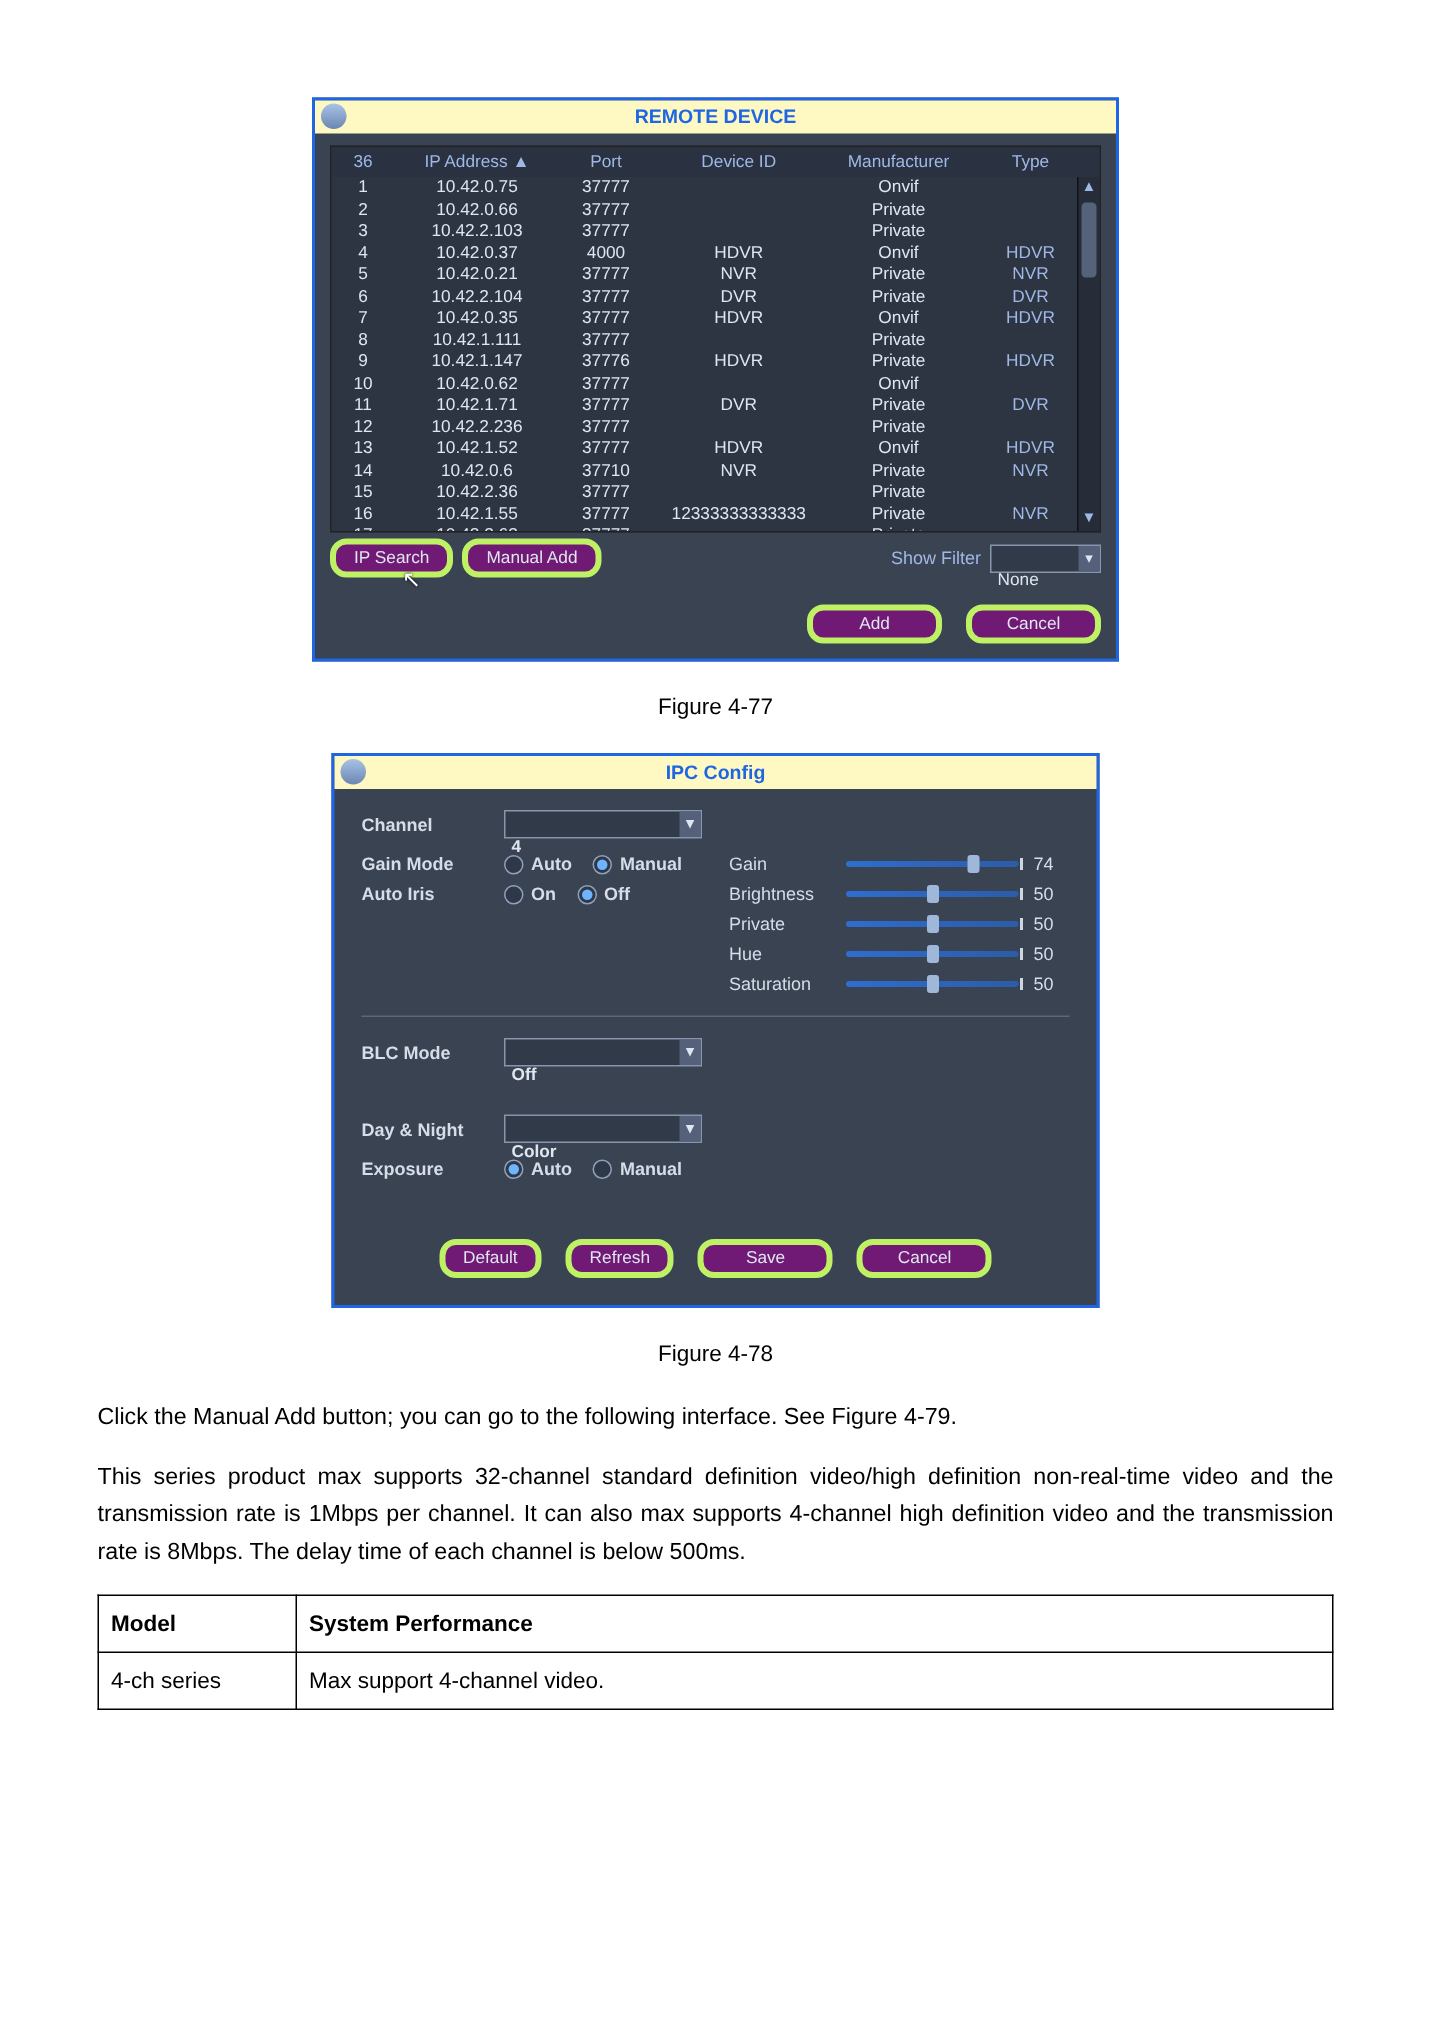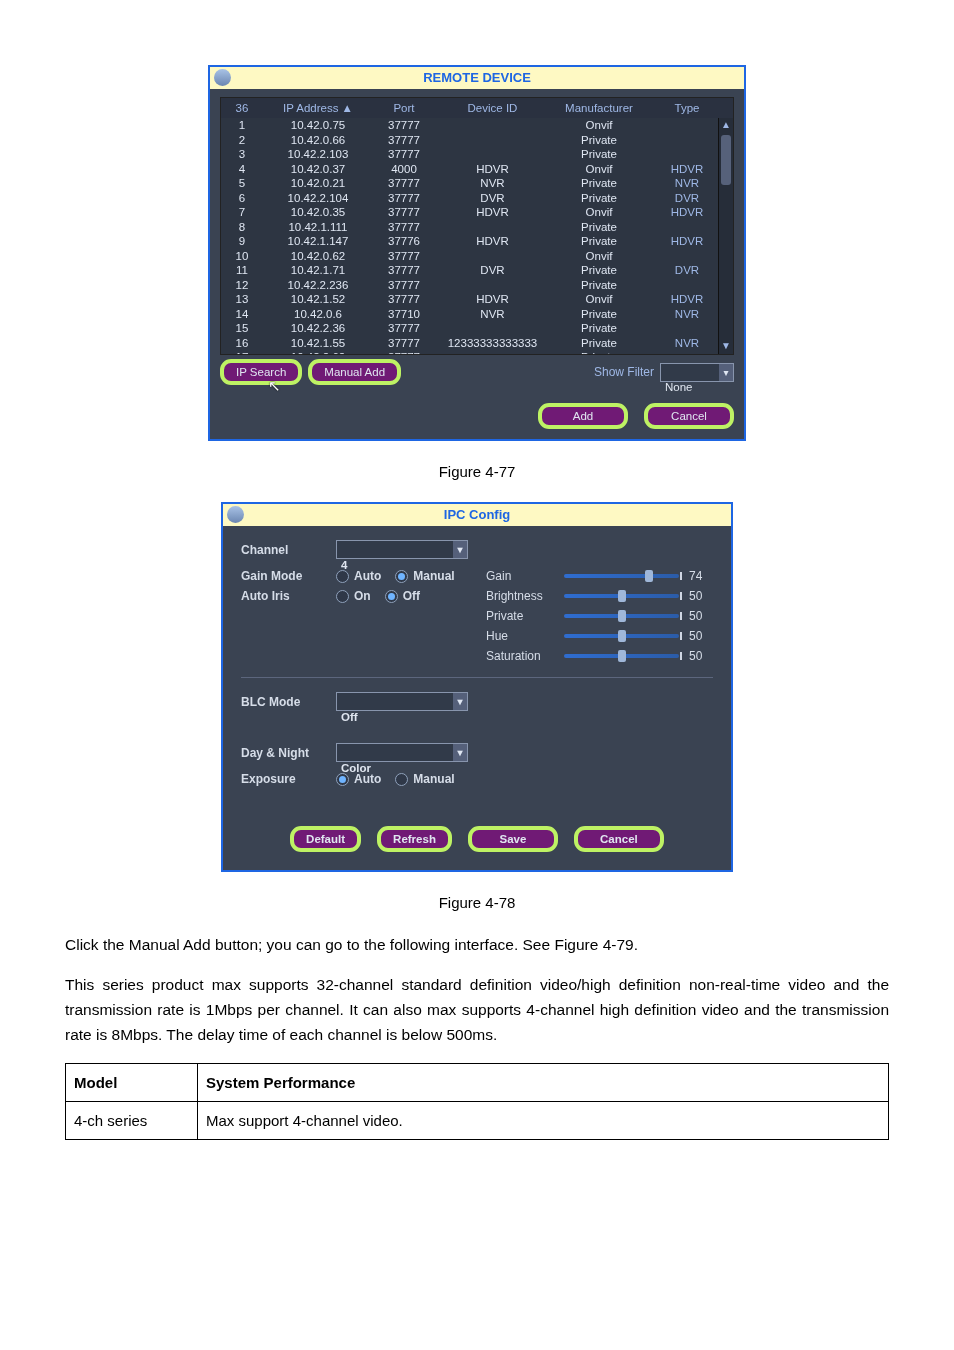--- a/index.html
+++ b/index.html
@@ -226,21 +226,20 @@
   .hr {
     border-top: 1px solid #5c667d;
     margin: 8px 0 14px 0;
   }
   .ipc-select { }
   .ipc-bottom-btns {
     display: flex;
     justify-content: center;
     gap: 10px;
     margin-top: 40px;
-    font-weight: bold;
   }
 
   .body-text {
     font-size: 15.5px;
     line-height: 1.6;
   }
   .body-text.justify { text-align: justify; }
 
   table.model-table {
     width: 100%;

